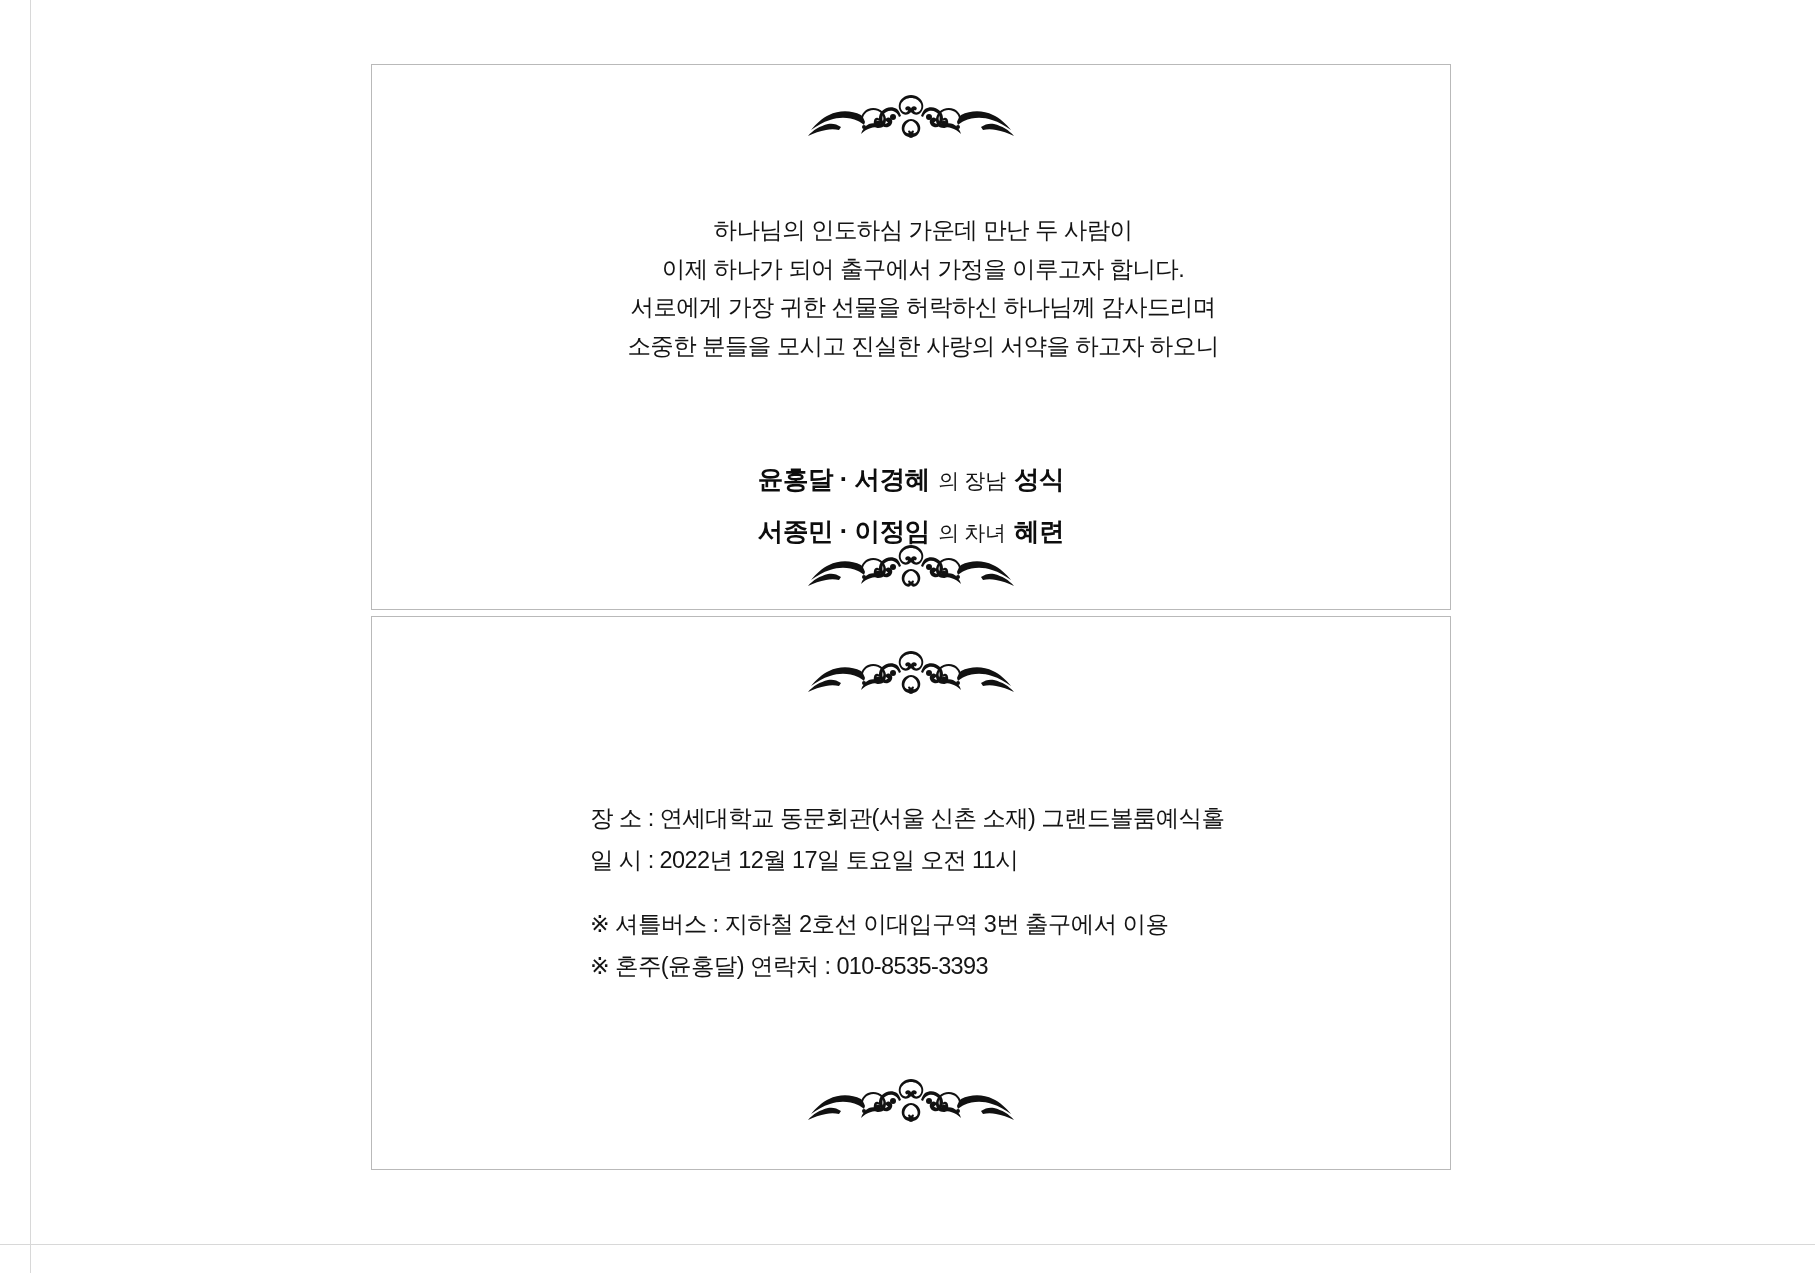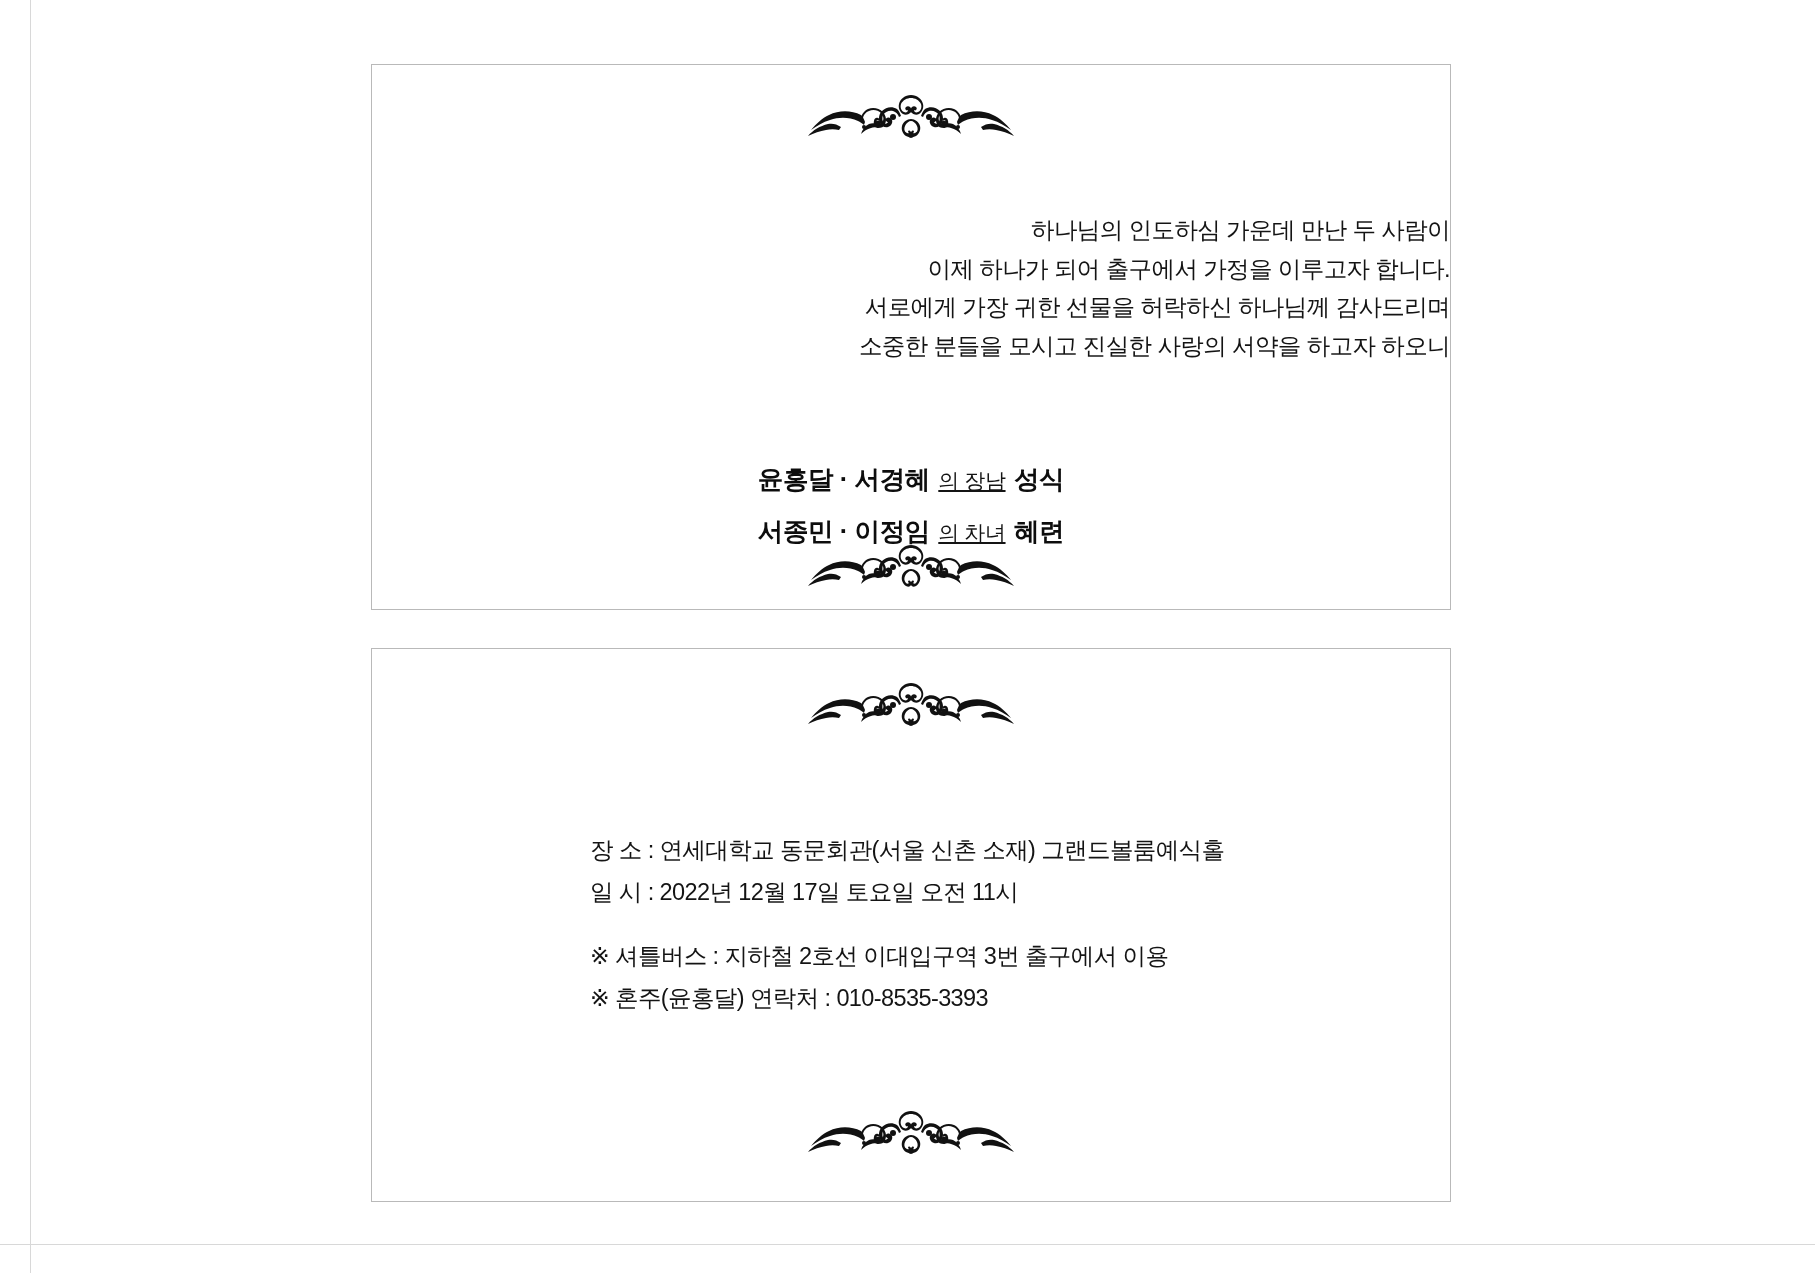--- a/index.html
+++ b/index.html
@@ -52,21 +52,21 @@
 
   .card-top {
     left: 371px;
     top: 64px;
     width: 1080px;
     height: 546px;
   }
 
   .card-bottom {
     left: 371px;
-    top: 648px;
+    top: 616px;
     width: 1080px;
     height: 554px;
   }
 
   .ornament {
     width: 100%;
     text-align: center;
     line-height: 0;
   }
   .ornament svg {
@@ -74,24 +74,24 @@
   }
 
   .orn-top-1 { position: absolute; left: 0; top: 26px; }
   .orn-top-2 { position: absolute; left: 0; top: 478px; }
 
   .orn-bot-1 { position: absolute; left: 0; top: 30px; }
   .orn-bot-2 { position: absolute; left: 0; top: 458px; }
 
   .greeting {
     position: absolute;
-    left: 0;
+    left: 12px;
     top: 146px;
     width: 100%;
-    text-align: right;
+    text-align: center;
   }
   .greeting .line {
     font-size: 23.5px;
     line-height: 38.5px;
     letter-spacing: -0.6px;
     color: #141414;
     white-space: nowrap;
   }
 
   .parents {
@@ -110,21 +110,20 @@
     font-weight: bold;
     letter-spacing: -0.4px;
     color: #0d0d0d;
   }
   .parents .prel {
     font-size: 21px;
     font-weight: normal;
     letter-spacing: -0.4px;
     color: #141414;
     margin: 0 4px;
-    text-decoration: underline;
   }
   .parents .pchild {
     font-size: 25.5px;
     font-weight: bold;
     letter-spacing: -0.4px;
     color: #0d0d0d;
   }
 
   .details {
     position: absolute;

